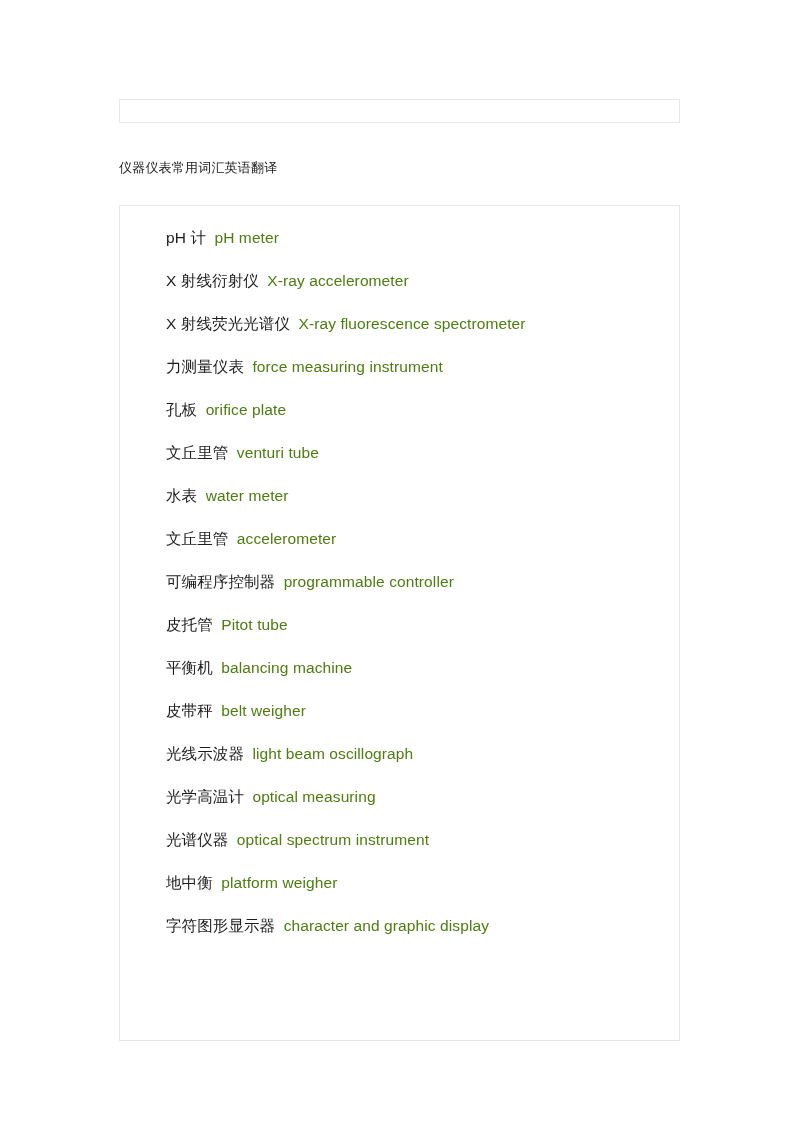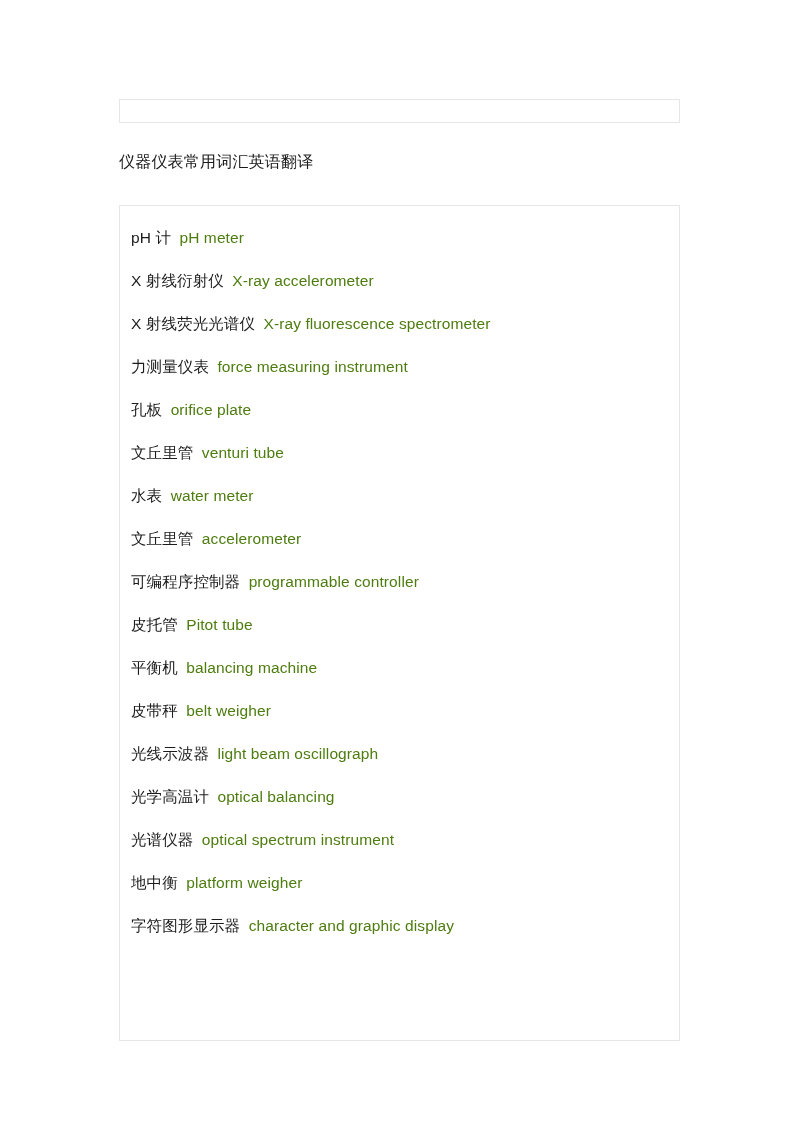--- a/index.html
+++ b/index.html
@@ -31,23 +31,23 @@
     height: 24px;
     box-sizing: border-box;
     border: 1px solid #e6e6e6;
     background: #ffffff;
   }
 
   
   .doc-heading {
     position: absolute;
     left: 119px;
-    top: 150px;
+    top: 156px;
     width: 561px;
-    font-size: 16px;
+    font-size: 13px;
     line-height: 24px;
     color: #1a1a1a;
     font-weight: 400;
     letter-spacing: 0.2px;
     white-space: nowrap;
   }
 
   
   .term-box {
     position: absolute;
@@ -73,20 +73,21 @@
     line-height: 43px;
     height: 43px;
     color: #1c1c1c;
     padding-left: 11px;
     white-space: nowrap;
     letter-spacing: 0.1px;
   }
 
   .term-cn {
     color: #1c1c1c;
+    margin-left: 35px;
   }
   .term-en {
     color: #4d7c0f;
     margin-left: 4px;
   }
 </style>
 </head>
 <body>
 
 <div class="page">
@@ -103,21 +104,21 @@
         <li class="term-line"><span class="term-cn">力测量仪表</span> <span class="term-en">force  measuring  instrument</span></li>
         <li class="term-line"><span class="term-cn">孔板</span> <span class="term-en">orifice  plate</span></li>
         <li class="term-line"><span class="term-cn">文丘里管</span> <span class="term-en">venturi  tube</span></li>
         <li class="term-line"><span class="term-cn">水表</span> <span class="term-en">water  meter</span></li>
         <li class="term-line"><span class="term-cn">文丘里管</span> <span class="term-en">accelerometer</span></li>
         <li class="term-line"><span class="term-cn">可编程序控制器</span> <span class="term-en">programmable  controller</span></li>
         <li class="term-line"><span class="term-cn">皮托管</span> <span class="term-en">Pitot  tube</span></li>
         <li class="term-line"><span class="term-cn">平衡机</span> <span class="term-en">balancing  machine</span></li>
         <li class="term-line"><span class="term-cn">皮带秤</span> <span class="term-en">belt  weigher</span></li>
         <li class="term-line"><span class="term-cn">光线示波器</span> <span class="term-en">light  beam  oscillograph</span></li>
-        <li class="term-line"><span class="term-cn">光学高温计</span> <span class="term-en">optical  balancing</span></li>
+        <li class="term-line"><span class="term-cn">光学高温计</span> <span class="term-en">optical  measuring</span></li>
         <li class="term-line"><span class="term-cn">光谱仪器</span> <span class="term-en">optical  spectrum  instrument</span></li>
         <li class="term-line"><span class="term-cn">地中衡</span> <span class="term-en">platform  weigher</span></li>
         <li class="term-line"><span class="term-cn">字符图形显示器</span> <span class="term-en">character  and  graphic  display</span></li>
         <li class="term-line"> </li>
       </ul>
   </div>
 
 </div>
 
 </body></html>

